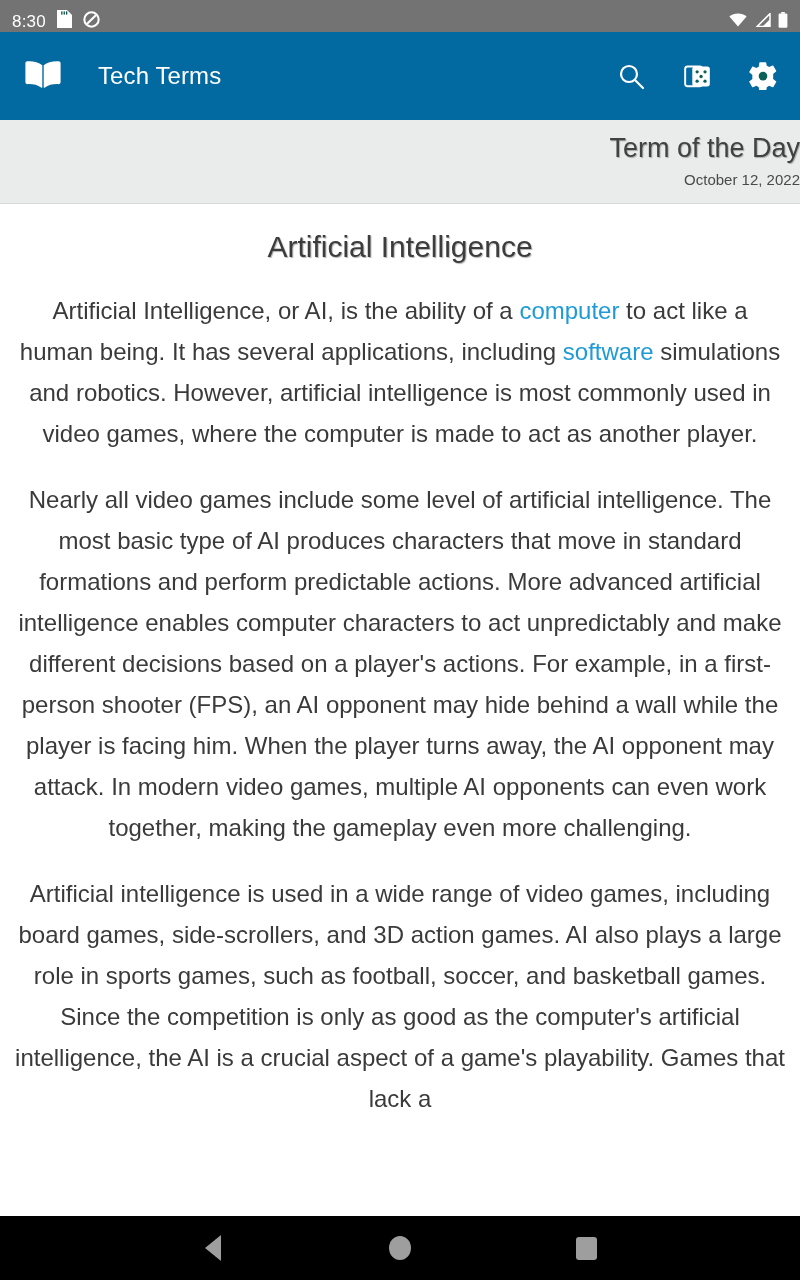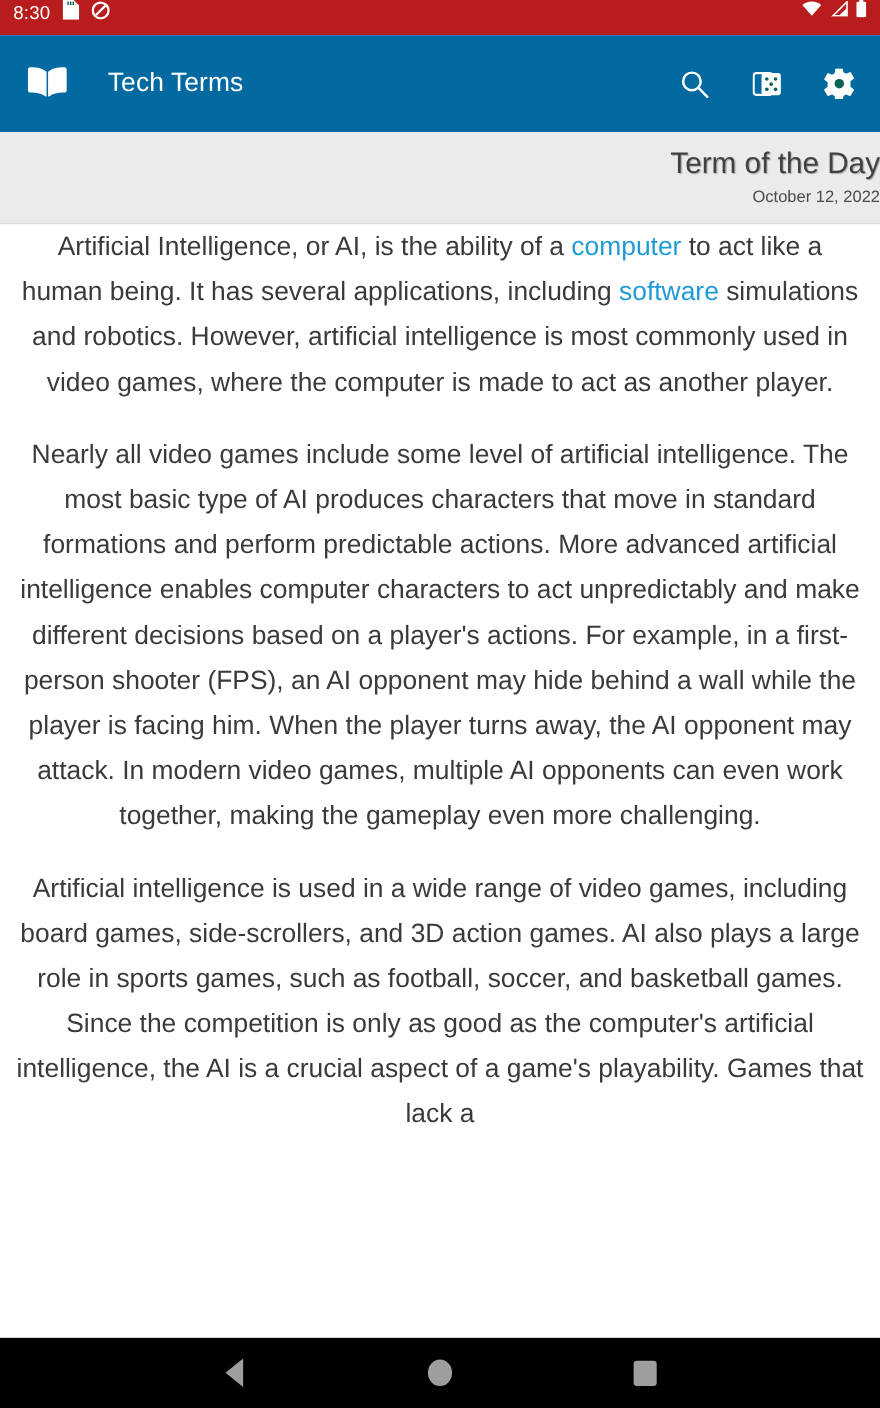--- a/index.html
+++ b/index.html
@@ -7,22 +7,22 @@
     width:800px; height:1280px;
     background:#ffffff;
     font-family:"Liberation Sans", sans-serif;
     overflow:hidden;
   }
   #app { position:relative; width:800px; height:1280px; display:flex; flex-direction:column; }
 
   
   .status-bar {
     height:32px; flex:0 0 32px;
-    background:#b91c1c;
-    display:flex; align-items:flex-start;
+    background:#737373;
+    display:flex; align-items:flex-end;
     padding:0 12px;
     color:#ffffff;
   }
   .status-left { display:flex; align-items:center; gap:11px; }
   .status-time { font-size:17px; letter-spacing:.2px; line-height:1; }
   .status-right { margin-left:auto; display:flex; align-items:center; gap:7px; }
   .ic { display:inline-block; }
 
   
   .app-bar {
@@ -165,20 +165,21 @@
       </span>
     </div>
   </div>
 
   <div class="totd-header">
     <div class="totd-title">Term of the Day</div>
     <div class="totd-date">October 12, 2022</div>
   </div>
 
   <div class="content">
+    <h1 class="term-title">Artificial Intelligence</h1>
     <div id="article-body">
         <p class="para"><span>Artificial Intelligence, or AI, is the ability of a </span><span class="link" style="color: rgb(30, 155, 215);">computer</span><span> to act like a human being. It has several applications, including </span><span class="link" style="color: rgb(30, 155, 215);">software</span><span> simulations and robotics. However, artificial intelligence is most commonly used in video games, where the computer is made to act as another player.</span></p>
         <p class="para"><span>Nearly all video games include some level of artificial intelligence. The most basic type of AI produces characters that move in standard formations and perform predictable actions. More advanced artificial intelligence enables computer characters to act unpredictably and make different decisions based on a player's actions. For example, in a first-person shooter (FPS), an AI opponent may hide behind a wall while the player is facing him. When the player turns away, the AI opponent may attack. In modern video games, multiple AI opponents can even work together, making the gameplay even more challenging.</span></p>
         <p class="para"><span>Artificial intelligence is used in a wide range of video games, including board games, side-scrollers, and 3D action games. AI also plays a large role in sports games, such as football, soccer, and basketball games. Since the competition is only as good as the computer's artificial intelligence, the AI is a crucial aspect of a game's playability. Games that lack a</span></p>
       </div>
   </div>
 
   <div class="nav-bar">
     <span class="nav-btn">
         <span class="nav-back"></span>

